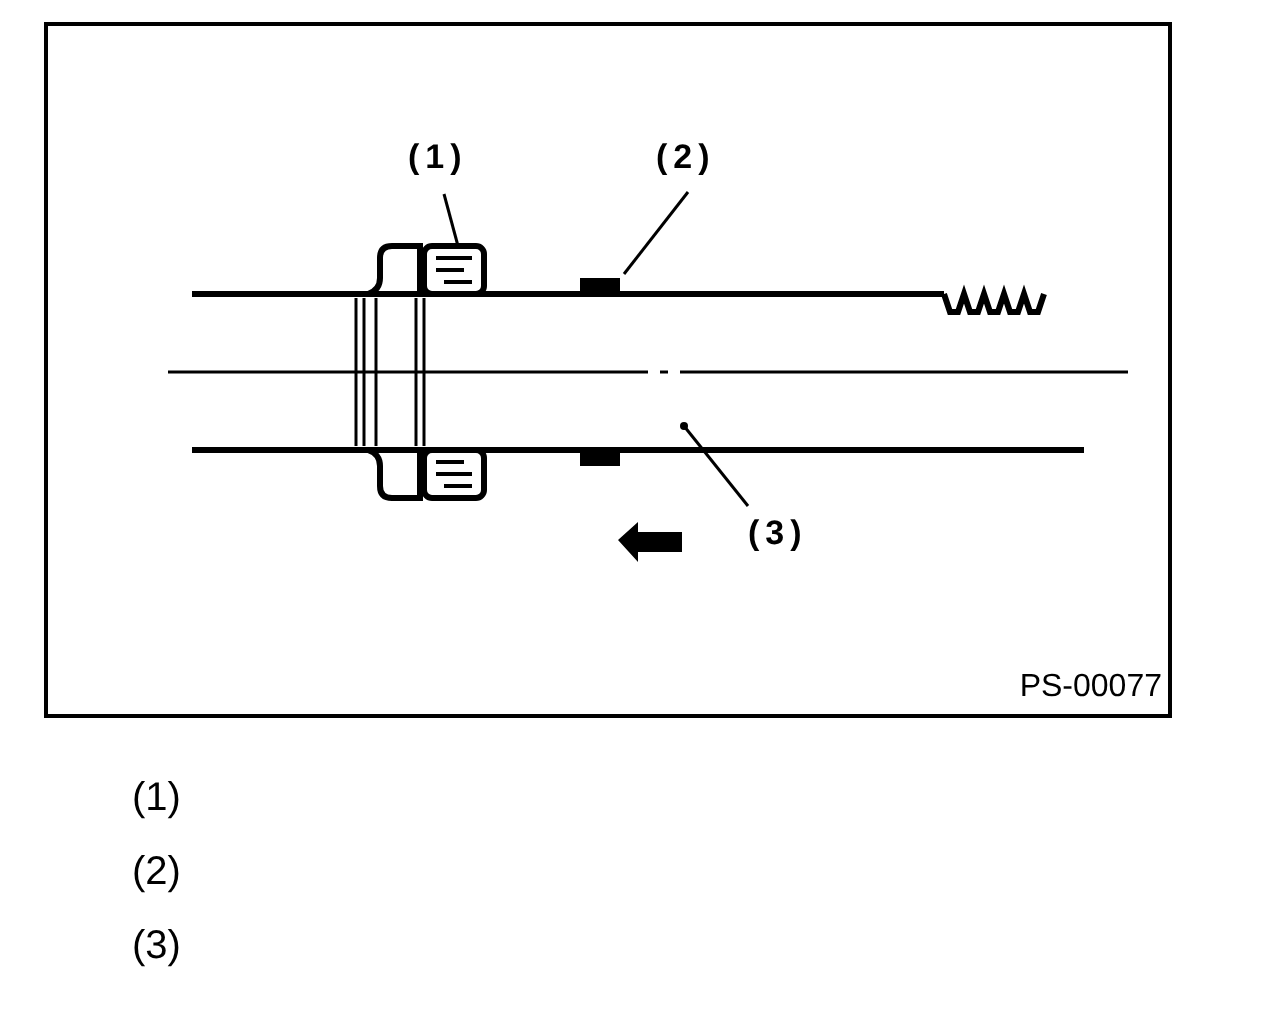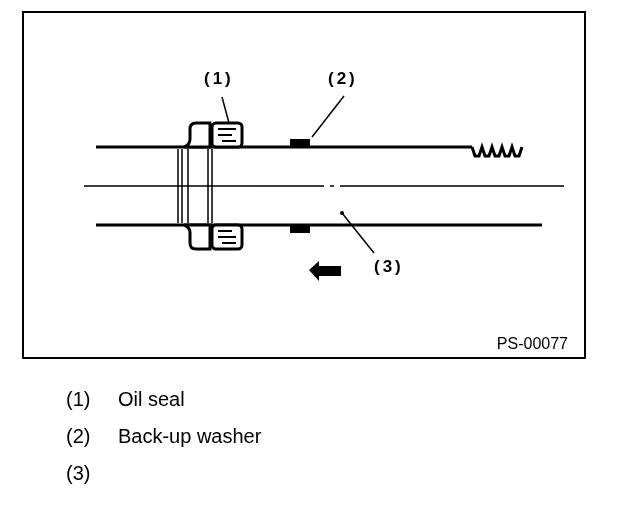--- a/index.html
+++ b/index.html
@@ -1,20 +1,20 @@
 <!DOCTYPE html>
 <html><head>
 <meta charset="utf-8">
 <style>
   html, body { margin:0; padding:0; background:#fff; }
   body { width:640px; height:506px; position:relative; overflow:hidden; font-family:"Liberation Sans", sans-serif; color:#000; }
   #figure { position:absolute; left:22px; top:11px; width:564px; height:348px; border:2px solid #000; box-sizing:border-box; }
   #figure svg { position:absolute; left:0; top:0; }
   .callout { position:absolute; font-family:"Liberation Sans", sans-serif; font-weight:bold; font-size:17px; letter-spacing:3px; }
-  #fig-id { position:absolute; right:16px; bottom:4px; font-size:16px; }
+  #fig-id { position:absolute; right:3px; bottom:4px; font-size:16px; }
   #legend { position:absolute; left:66px; top:388px; }
   .legend-row { height:37px; font-size:20px; display:flex; }
   .legend-num { width:52px; }
 </style>
 </head>
 <body>
 
 <div id="figure">
   <svg width="560" height="344" viewBox="0 0 560 344">
 
@@ -58,22 +58,20 @@
   </svg>
   <span class="callout" style="left:180px;top:56px;">(1)</span>
   <span class="callout" style="left:304px;top:56px;">(2)</span>
   <span class="callout" style="left:350px;top:244px;">(3)</span>
   <span id="fig-id">PS-00077</span>
 </div>
 
 <div id="legend">
   <div class="legend-row">
     <span class="legend-num">(1)</span>
-    <span>Oil seal</span>
   </div>
   <div class="legend-row">
     <span class="legend-num">(2)</span>
-    <span>Back-up washer</span>
   </div>
   <div class="legend-row">
     <span class="legend-num">(3)</span>
   </div>
 </div>
 
 </body></html>

